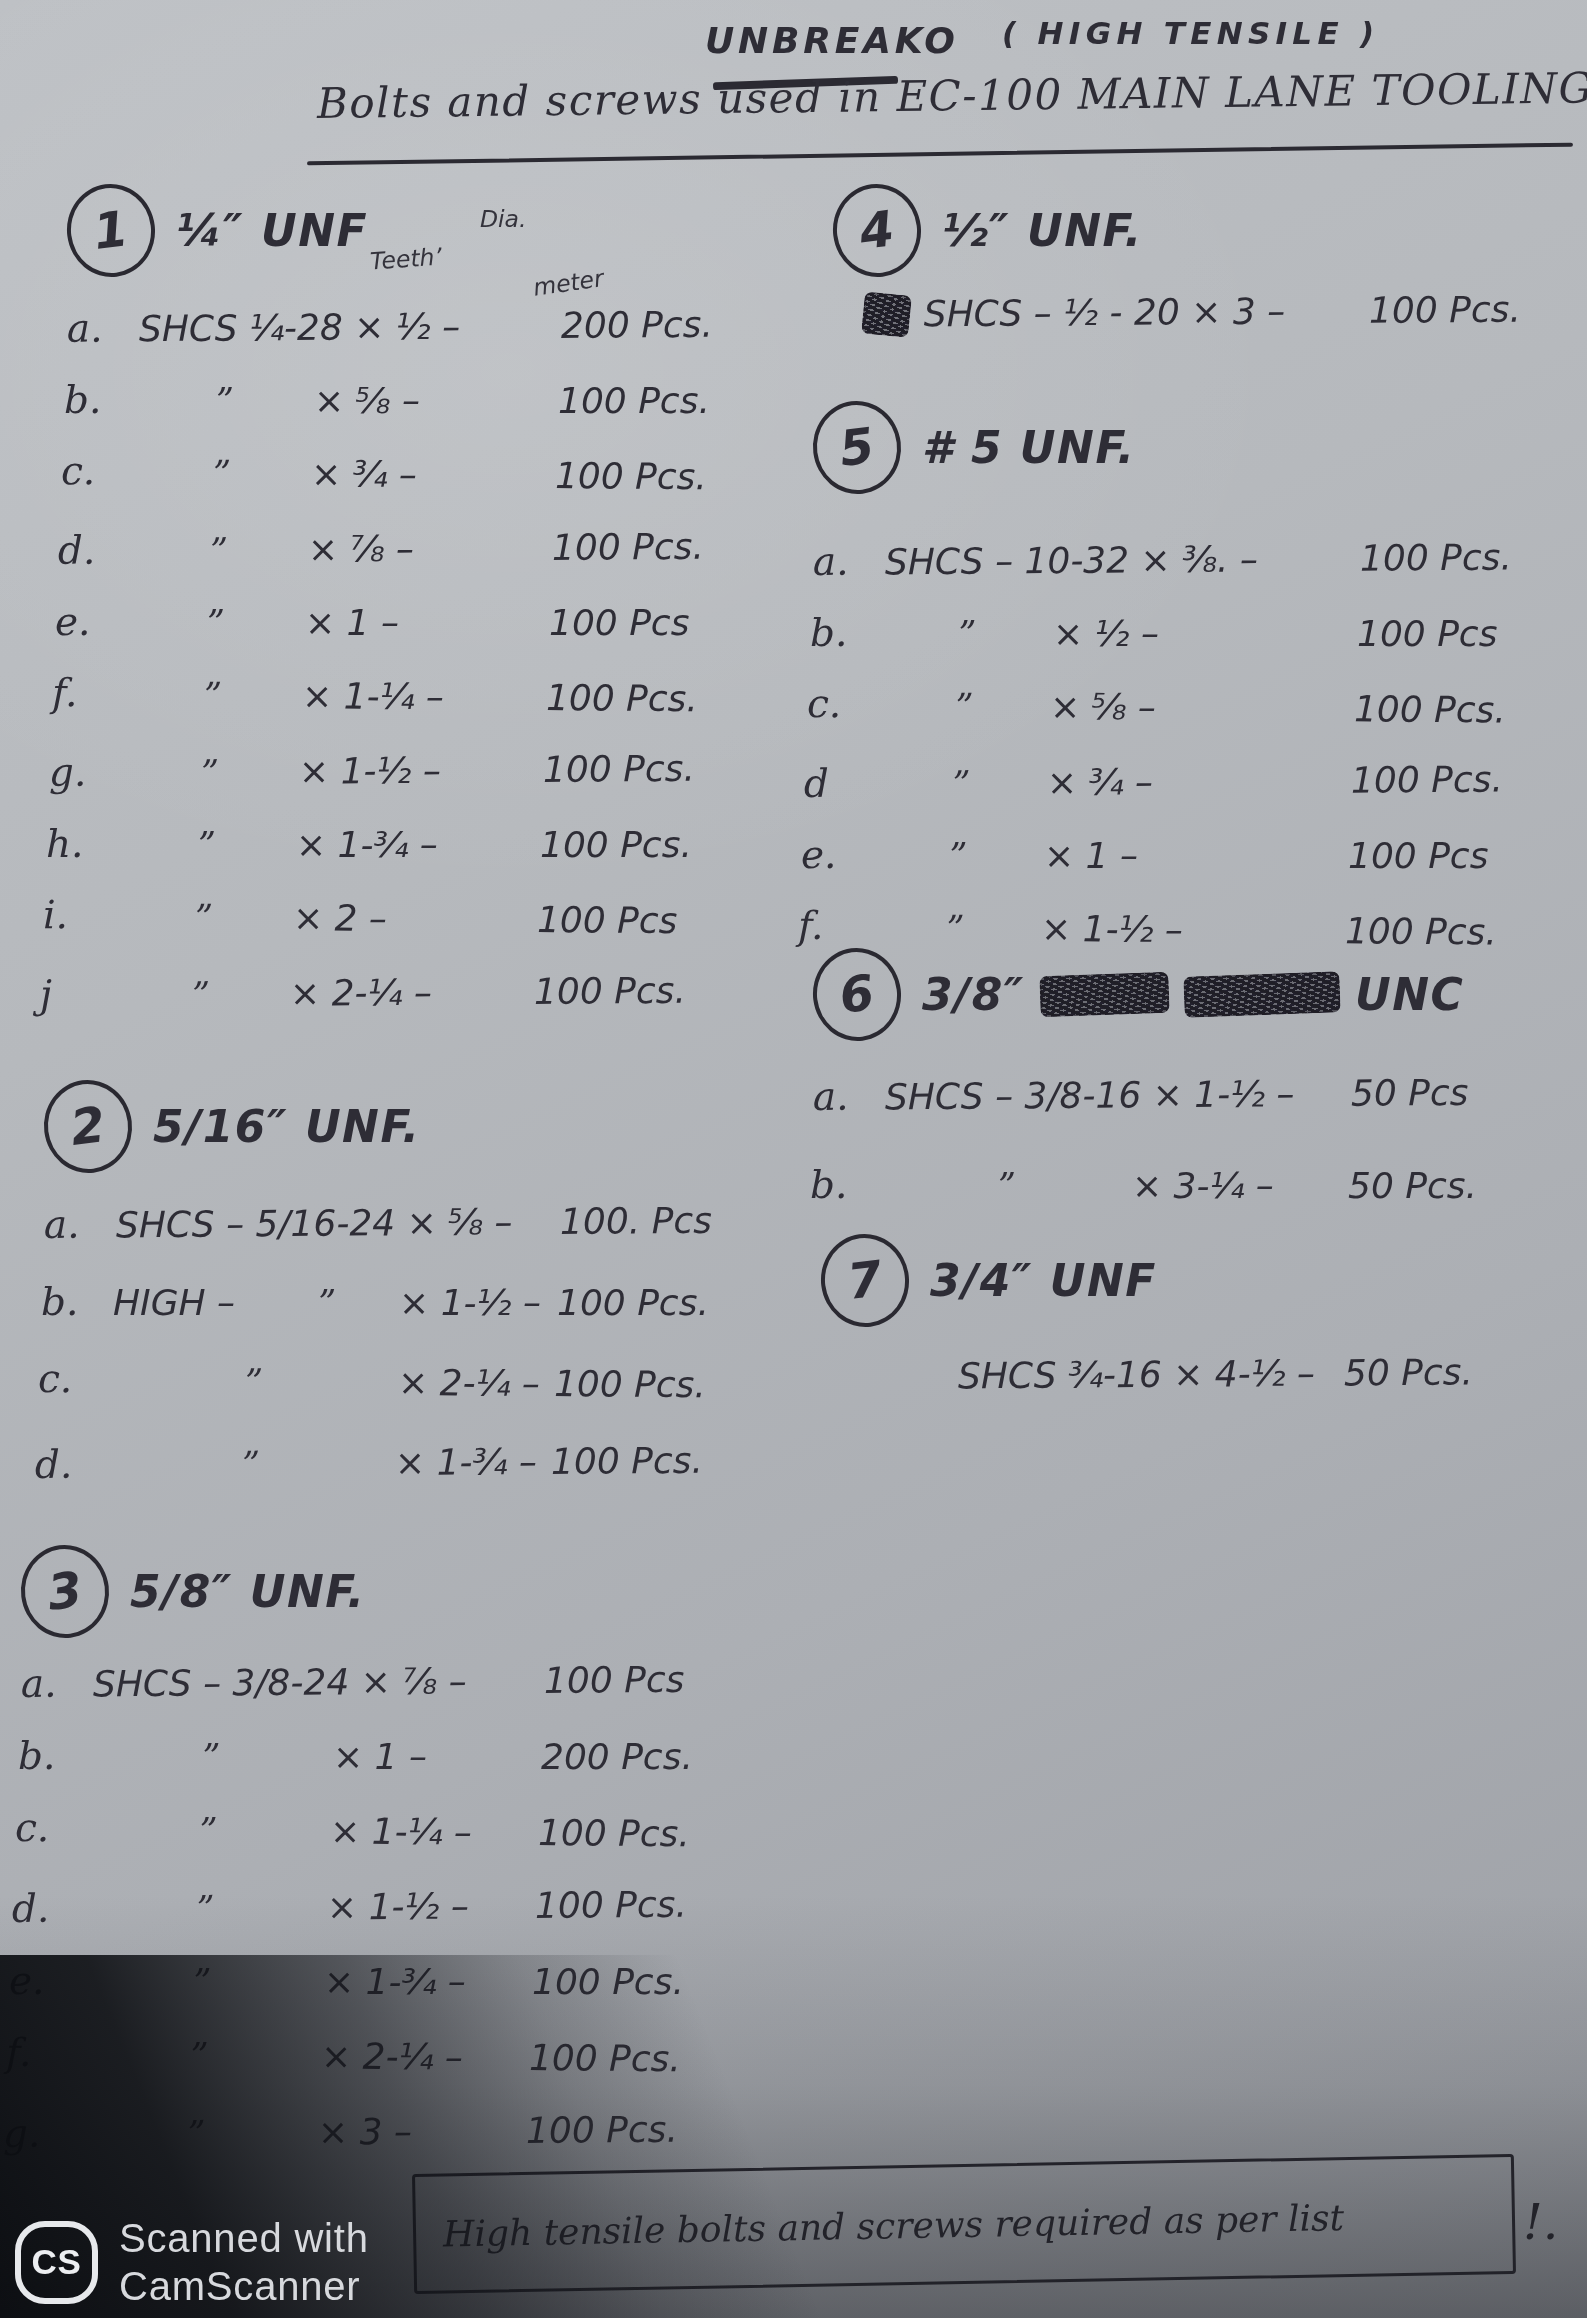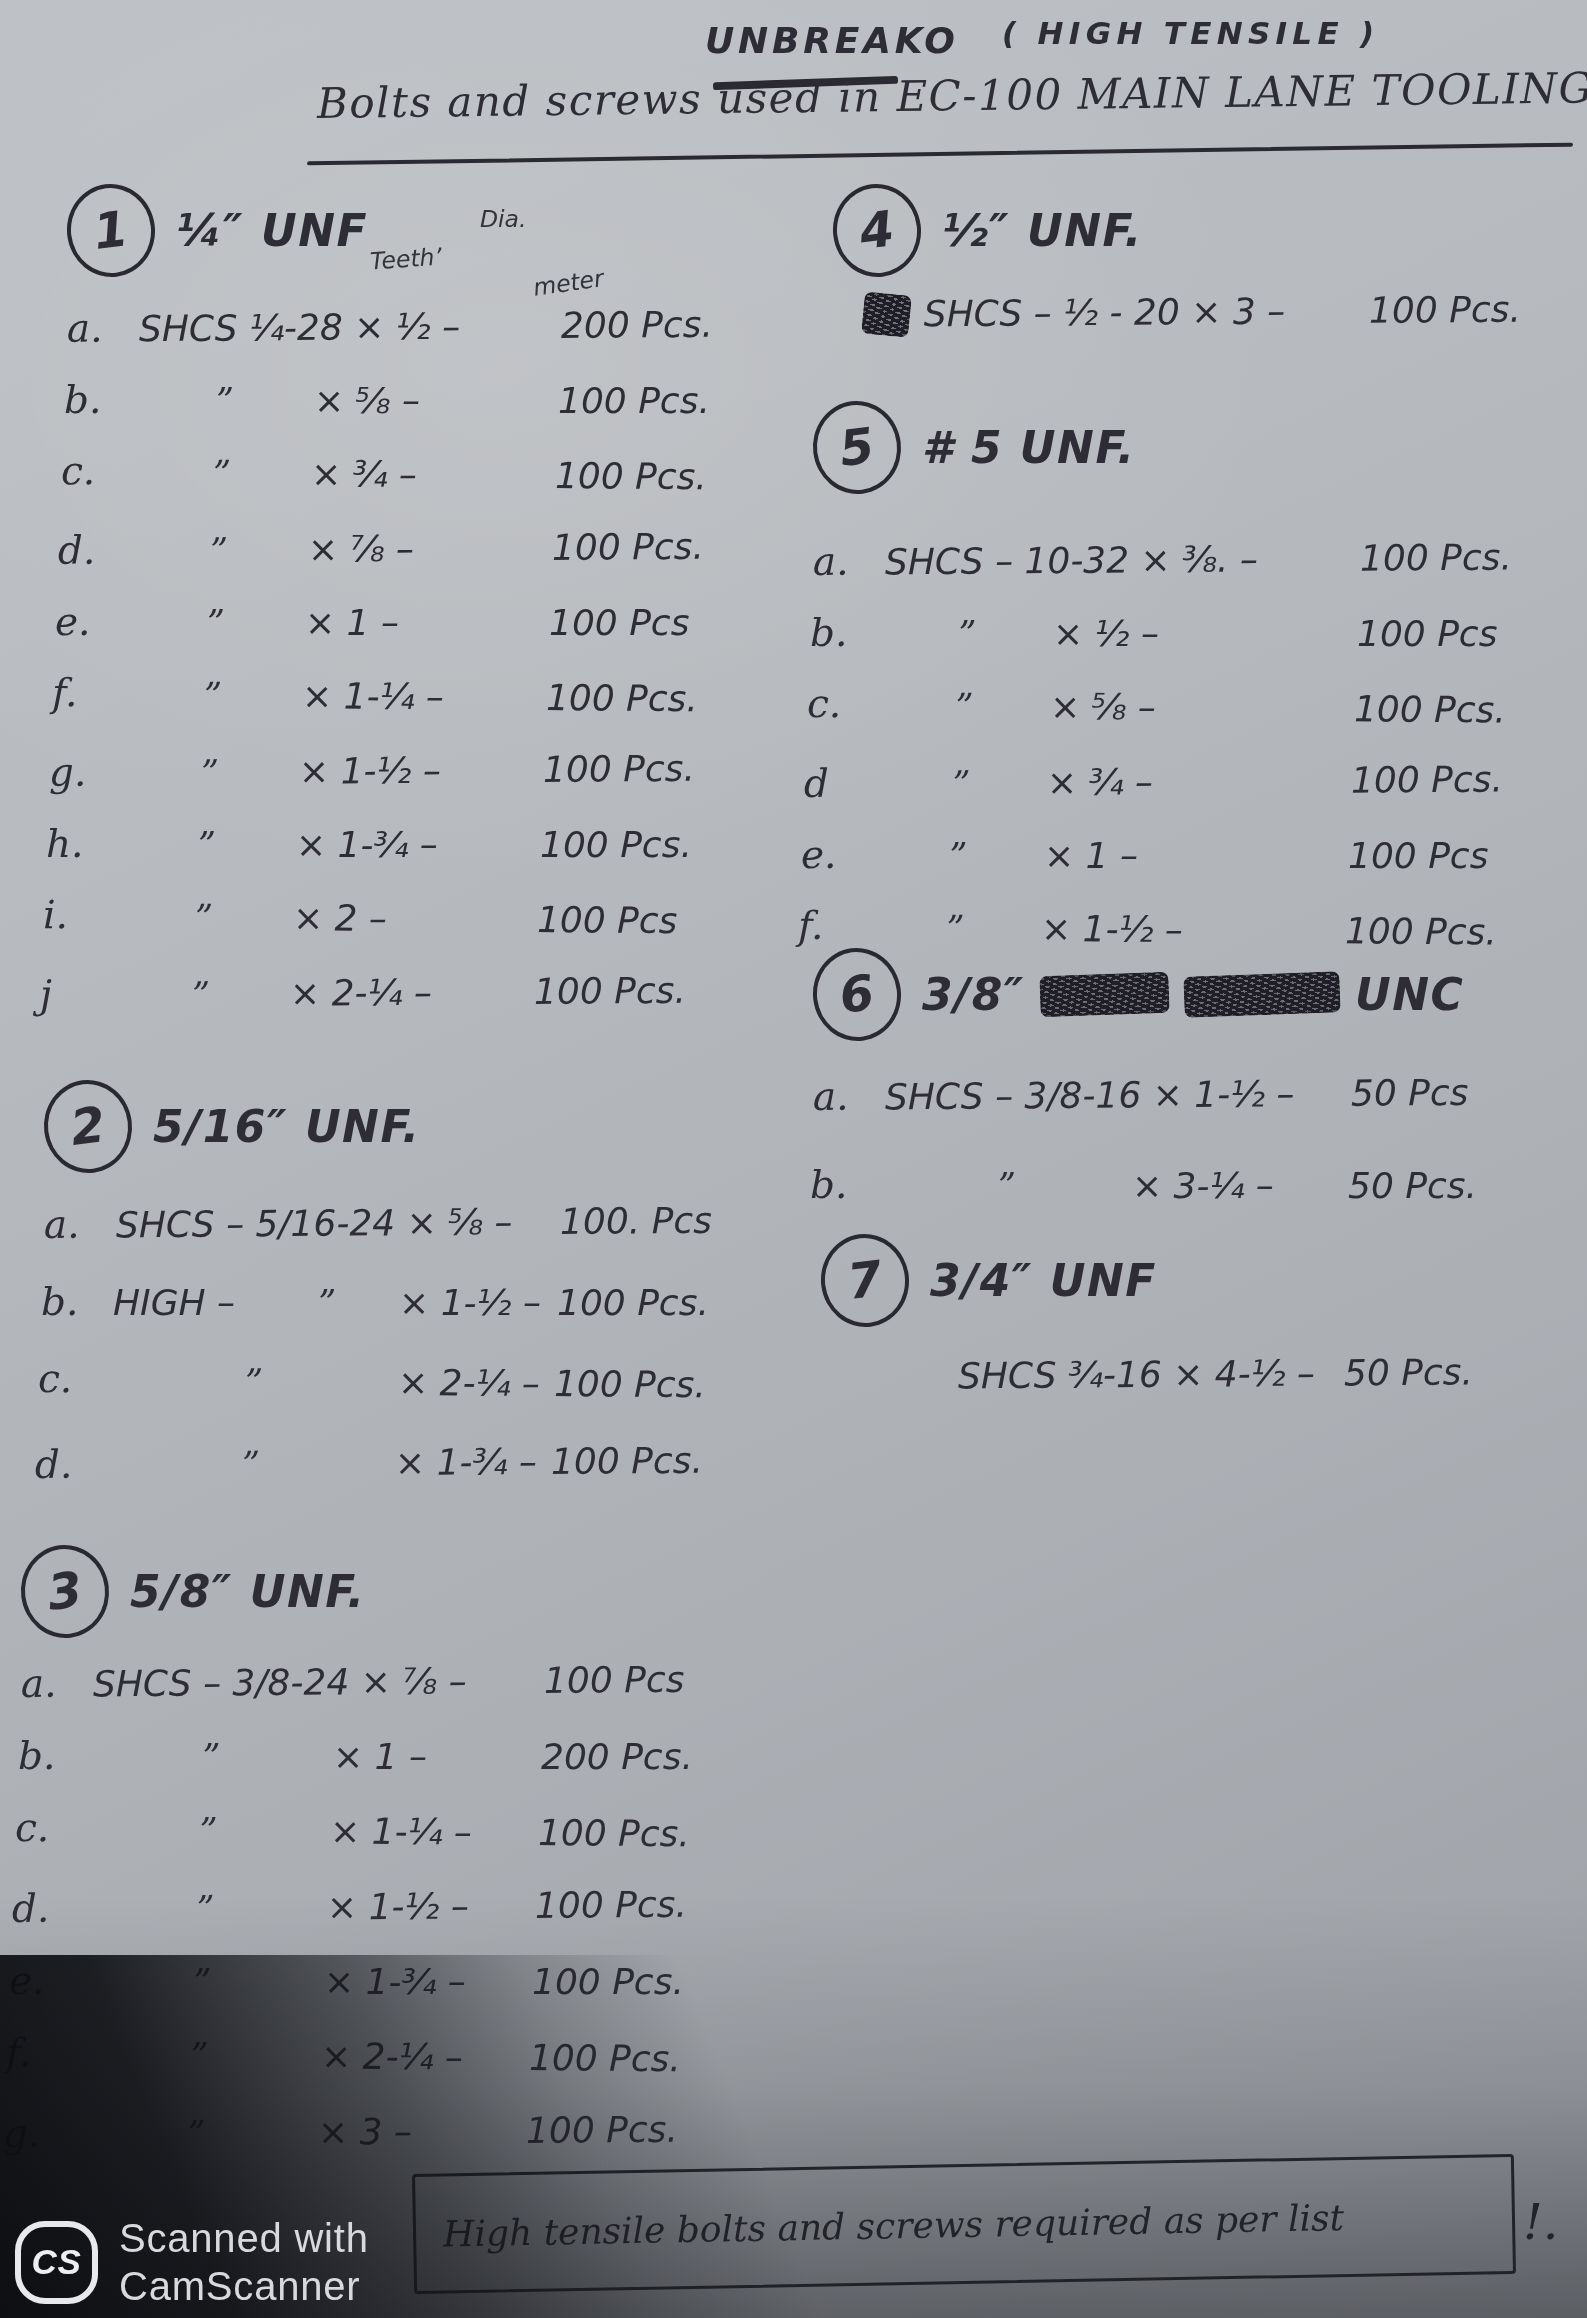--- a/index.html
+++ b/index.html
@@ -81,21 +81,21 @@
 
   
   .note{position:absolute;left:413px;top:2164px;width:1102px;height:120px;border:3px solid #26252d;border-radius:3.8px;
     transform:rotate(-1.05deg);display:flex;align-items:center;padding:0 27px;box-sizing:border-box;
     font-family:"DejaVu Serif",serif;font-style:italic;font-size:36px;color:#26252d;white-space:nowrap;}
   .note-mark{position:absolute;left:1523px;top:2194px;font-size:49px;font-style:italic;font-family:"DejaVu Serif",serif;color:#26252d;}
 
   
   .wm{position:absolute;left:15px;bottom:9px;display:flex;align-items:center;gap:21px;color:#d7d9dd;font-family:"Liberation Sans",sans-serif;}
   .cs-badge{width:71px;height:71px;border:6px solid #e7e9ec;border-radius:30px;display:flex;align-items:center;justify-content:center;
-    font-size:35px;font-weight:bold;font-style:italic;letter-spacing:0.8px;color:#eceef1;}
+    font-size:35px;font-weight:bold;letter-spacing:0.8px;color:#eceef1;}
   .wm-text{font-size:40px;line-height:1.2;letter-spacing:0.8px;}
 </style>
 </head>
 <body>
 
 <div class="page">
   <div class="sheen"></div>
 
   <div class="brand">UNBREAKO</div>
   <div class="brand-underline"></div>

